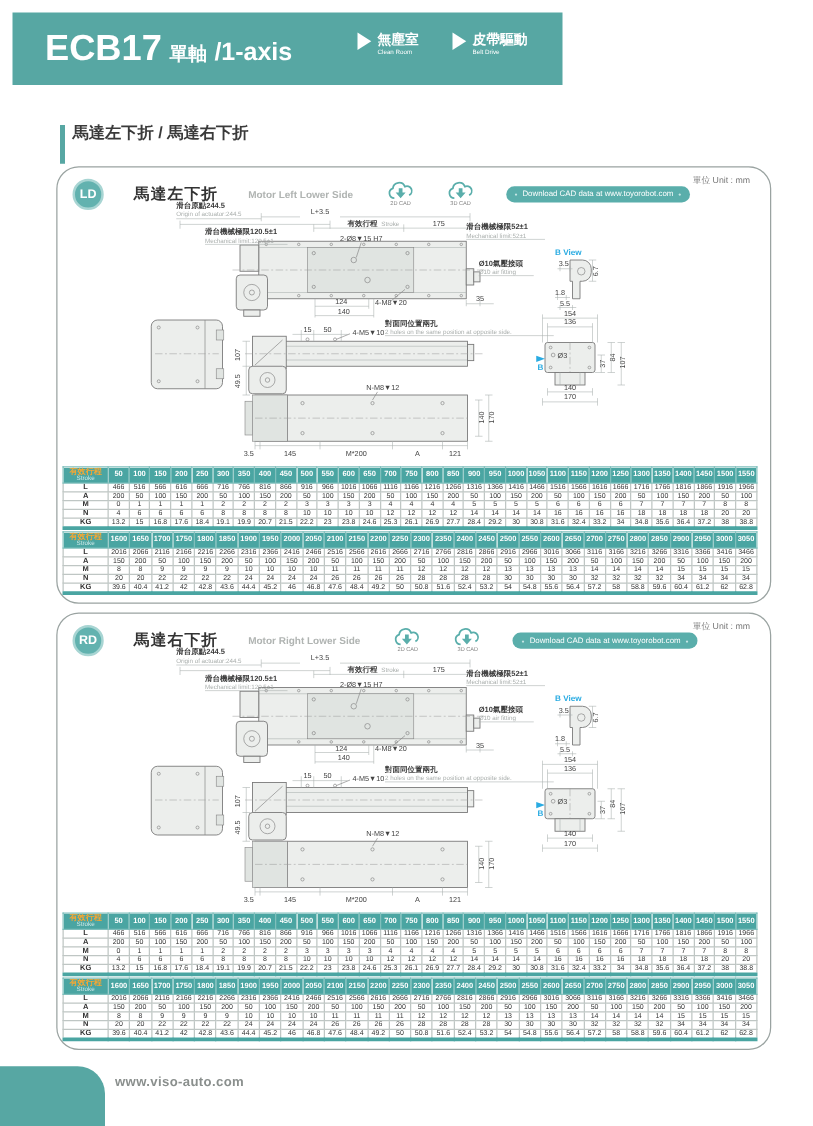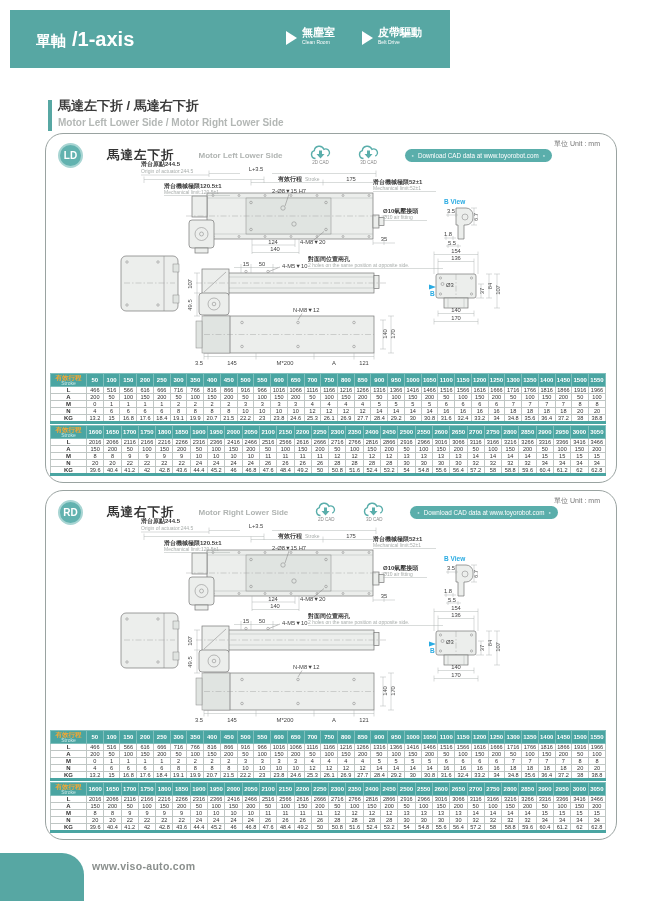--- a/index.html
+++ b/index.html
@@ -3,21 +3,21 @@
 <meta charset="utf-8">
 <style>
   *{margin:0;padding:0;box-sizing:border-box}
   html,body{width:650px;height:901px;background:#fff;font-family:"Liberation Sans",sans-serif;position:relative;overflow:hidden}
   
   .hdr{position:absolute;left:10px;top:10px;width:440px;height:58px;background:#57a7a3;color:#fff;display:flex;align-items:center}
   .hdr-title{margin-left:26px;display:flex;align-items:baseline;gap:6px;white-space:nowrap}
   .h-model{font-size:29px;font-weight:700}
   .h-cn{font-size:15px;font-weight:700}
   .h-en{font-size:20px;font-weight:700}
-  .hbadge{position:absolute;display:flex;align-items:flex-end;gap:5px;top:16px}
+  .hbadge{position:absolute;display:flex;align-items:flex-start;gap:5px;top:16px}
   .hb1{left:276px}.hb2{left:352px}
   .tri{width:0;height:0;border-left:11px solid #fff;border-top:7px solid transparent;border-bottom:7px solid transparent}
   .hb-txt{display:flex;flex-direction:column}
   .hb-cn{font-size:11px;font-weight:700;line-height:13px}
   .hb-en{font-size:5px;line-height:6px}
   
   .sect{position:absolute;left:48px;top:97px}
   .sect-bar{position:absolute;left:0;top:3px;width:4px;height:31px;background:#57a7a3}
   .sect-cn{margin-left:10px;font-size:13px;font-weight:700;color:#3a3a3a}
   .sect-en{margin-left:10px;font-size:10px;color:#b3b7b5;font-weight:700;margin-top:2px}
@@ -57,20 +57,21 @@
   .cl{stroke:#999;stroke-width:.4;fill:none;stroke-dasharray:6 2 1.5 2}
   
   .foot-block{position:absolute;left:0;top:853px;width:84px;height:48px;background:#57a7a3;border-top-right-radius:22px}
   .foot-url{position:absolute;left:92px;top:860px;font-size:10.5px;color:#8a8f8d;font-weight:700;letter-spacing:.3px}
 </style>
 </head>
 <body>
 
 <header class="hdr">
   <div class="hdr-title">
+    <span class="h-model">ECB17</span>
     <span class="h-cn">單軸</span>
     <span class="h-en">/1-axis</span>
   </div>
   <div class="hbadge hb1">
     <span class="tri"></span>
     <span class="hb-txt">
       <span class="hb-cn">無塵室</span>
       <span class="hb-en">Clean Room</span>
     </span>
   </div>
@@ -79,21 +80,20 @@
     <span class="hb-txt">
       <span class="hb-cn">皮帶驅動</span>
       <span class="hb-en">Belt Drive</span>
     </span>
   </div>
 </header>
 
 <div class="sect">
   <div class="sect-bar"></div>
   <div class="sect-cn">馬達左下折 / 馬達右下折</div>
-  <div class="sect-en">Motor Left Lower Side / Motor Right Lower Side</div>
 </div>
 
 <section class="panel p1">
   <div class="unit">單位 Unit : mm</div>
   <div class="panel-head">
     <div class="badge">LD</div>
     <div class="pt-cn">馬達左下折</div>
     <div class="pt-en">Motor Left Lower Side</div>
     <div class="cad-btn">
       <svg width="24" height="16" viewBox="0 0 24 16">

